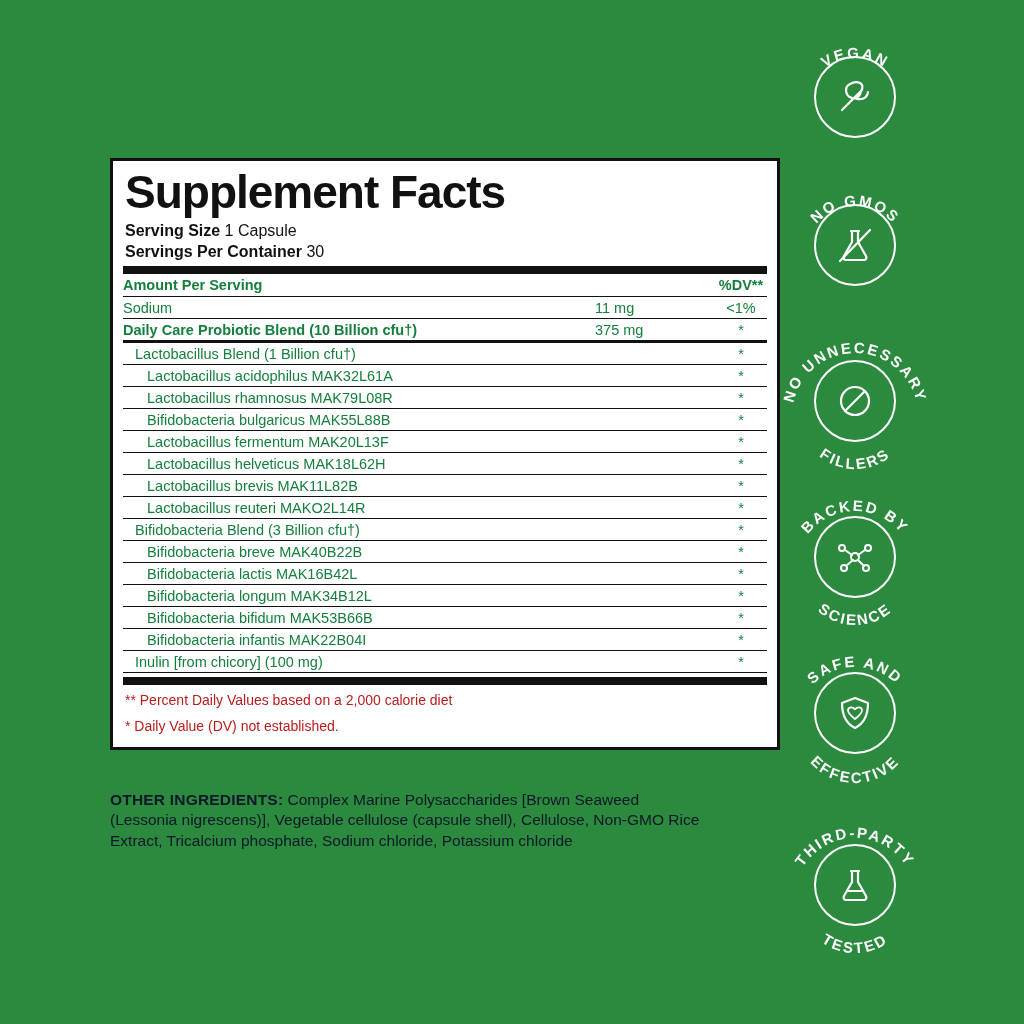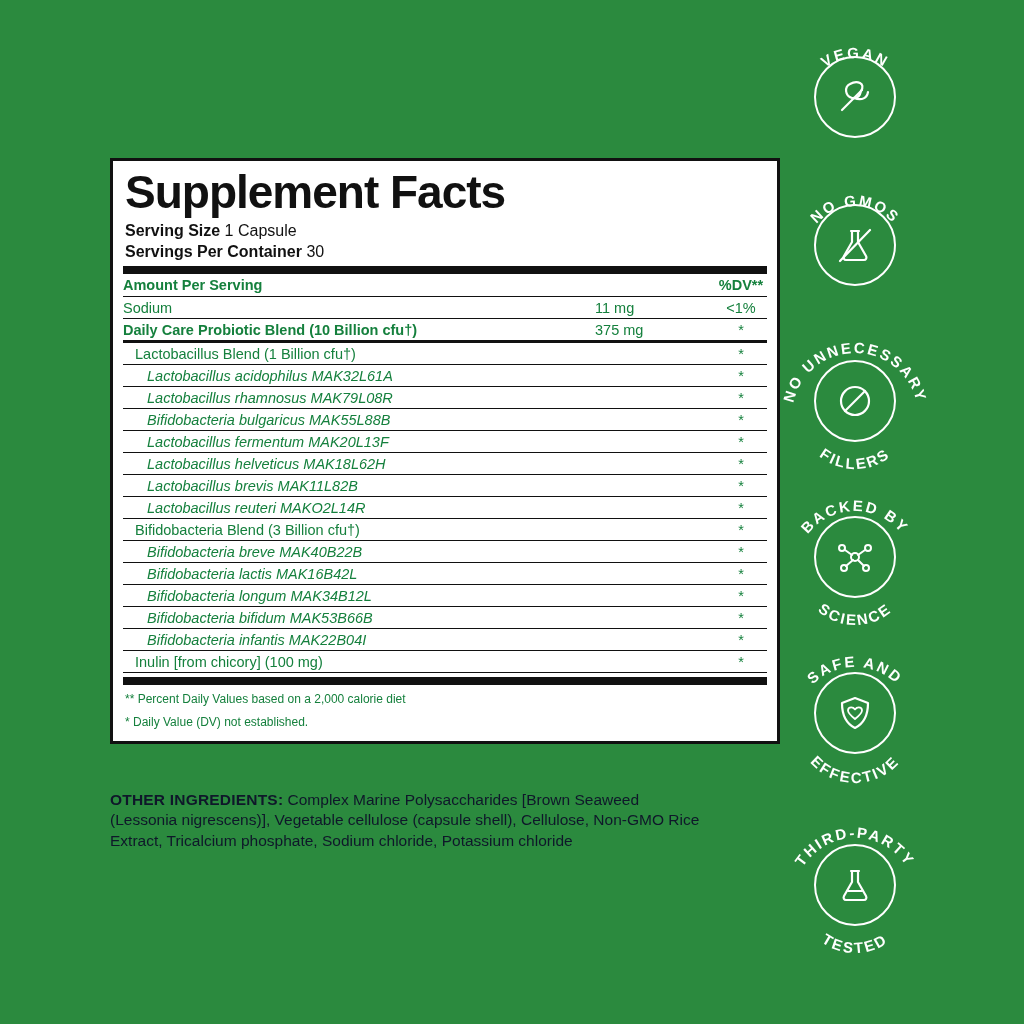--- a/index.html
+++ b/index.html
@@ -61,26 +61,26 @@
     white-space: nowrap;
   }
   td.dv {
     text-align: center;
     width: 52px;
     white-space: nowrap;
   }
   tr.hdr td { font-weight: bold; padding-top: 3px; padding-bottom: 3px; }
   tr.line td { border-bottom: 1px solid #111; }
   .ind1 { padding-left: 12px !important; }
-  .ind2 { padding-left: 24px !important; font-style: italic; }
+  .ind2 { padding-left: 24px !important; }
   .bold { font-weight: bold; }
 
   .footnotes {
-    font-size: 12px;
-    color: #15803d;
+    font-size: 14px;
+    color: #b91c1c;
     line-height: 1.42;
     margin-top: 6px;
     margin-left: 2px;
   }
 
   
   .other {
     position: absolute;
     left: 110px;
     top: 790px;

